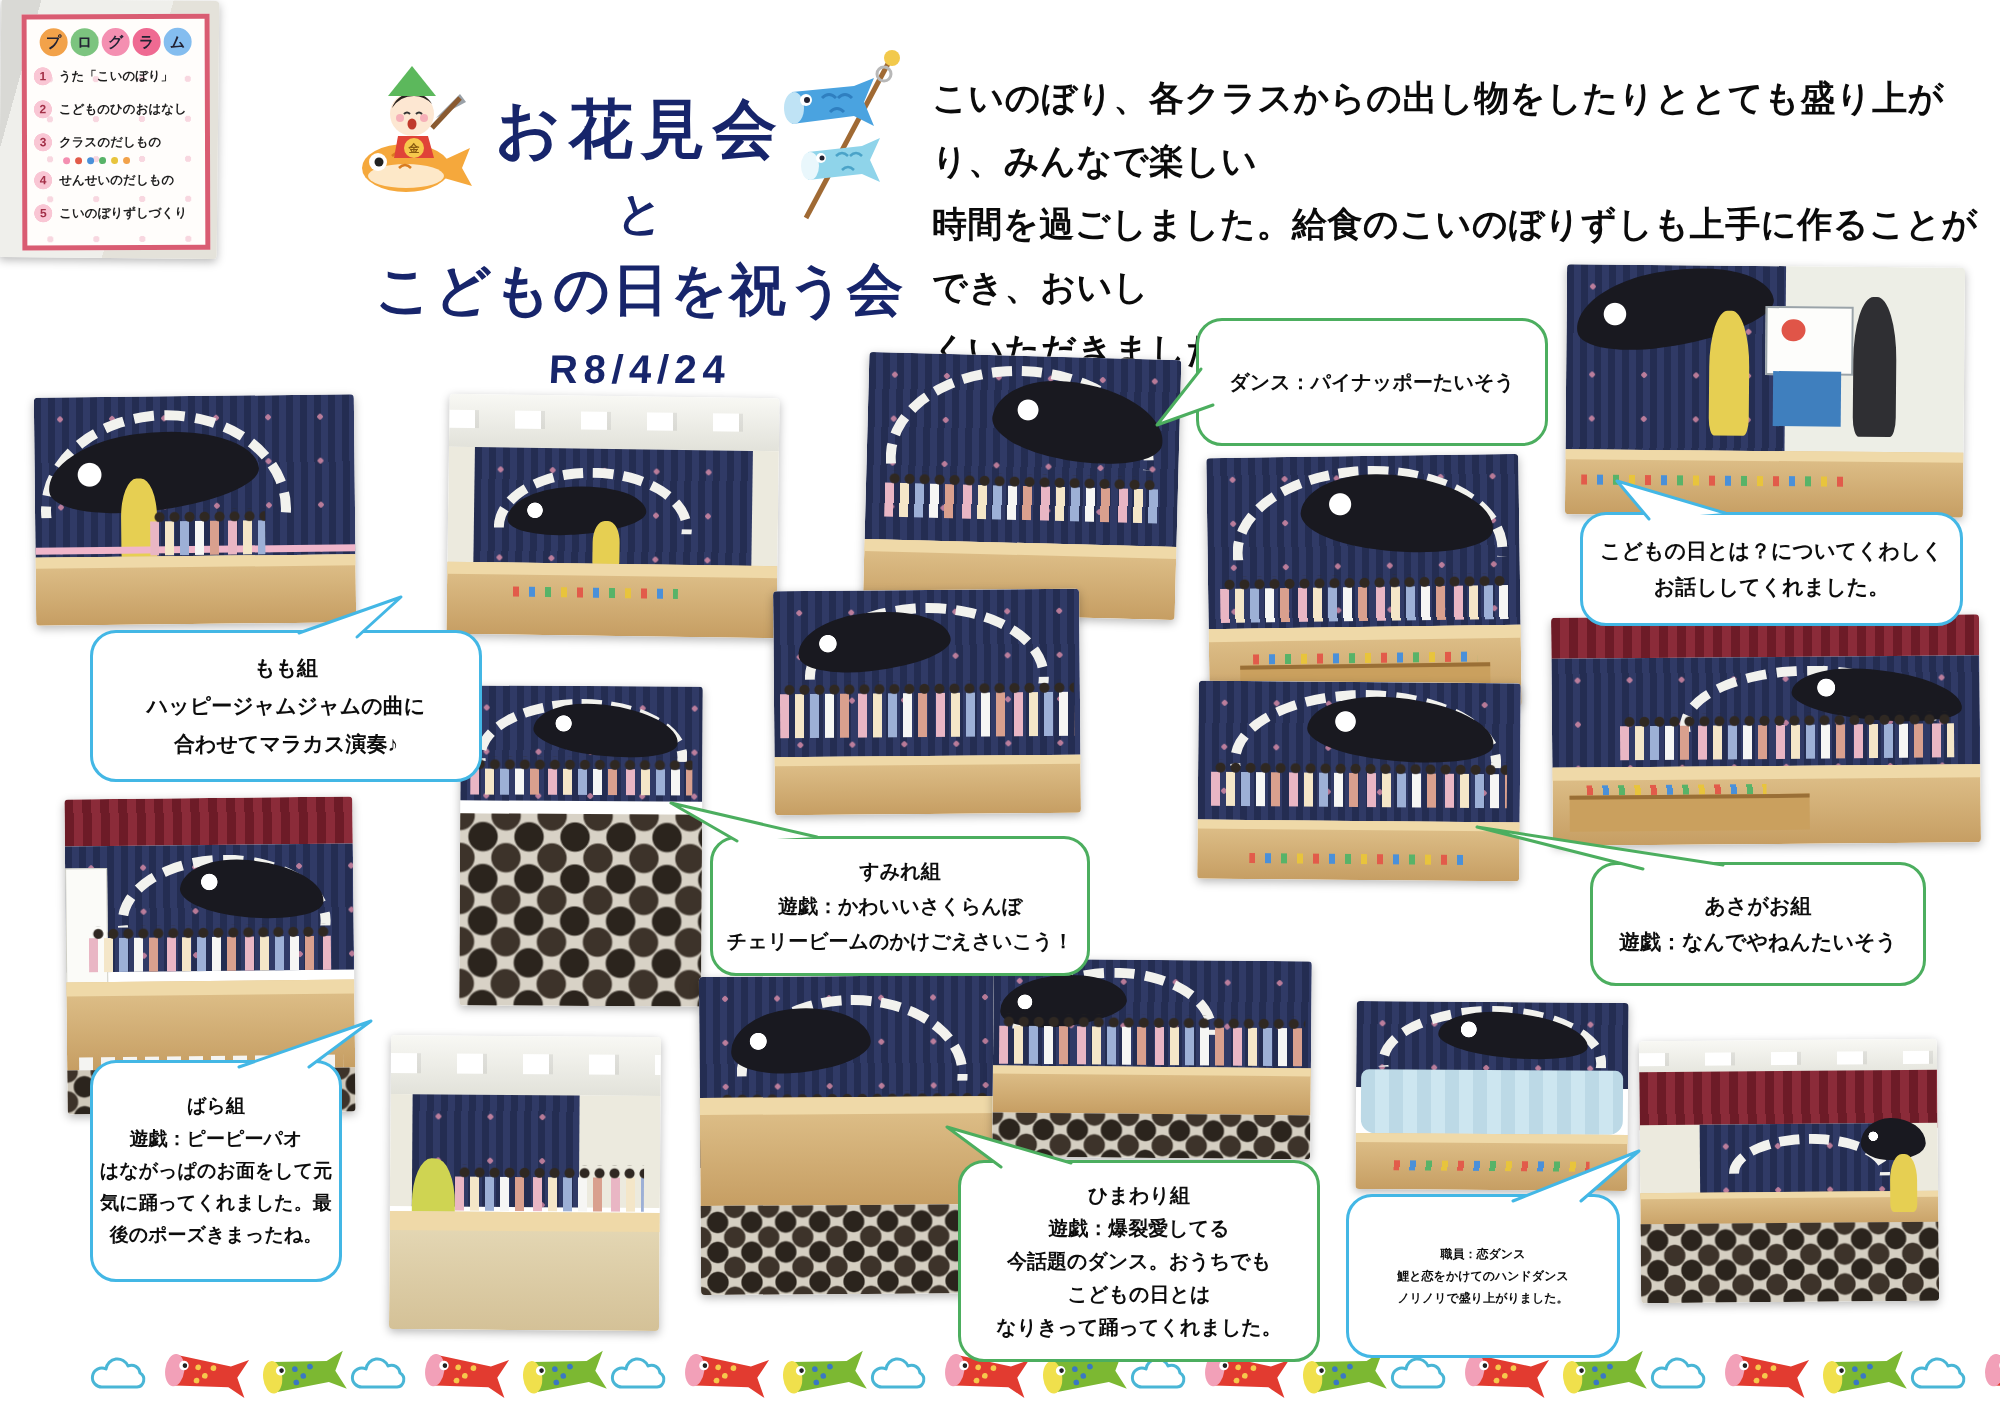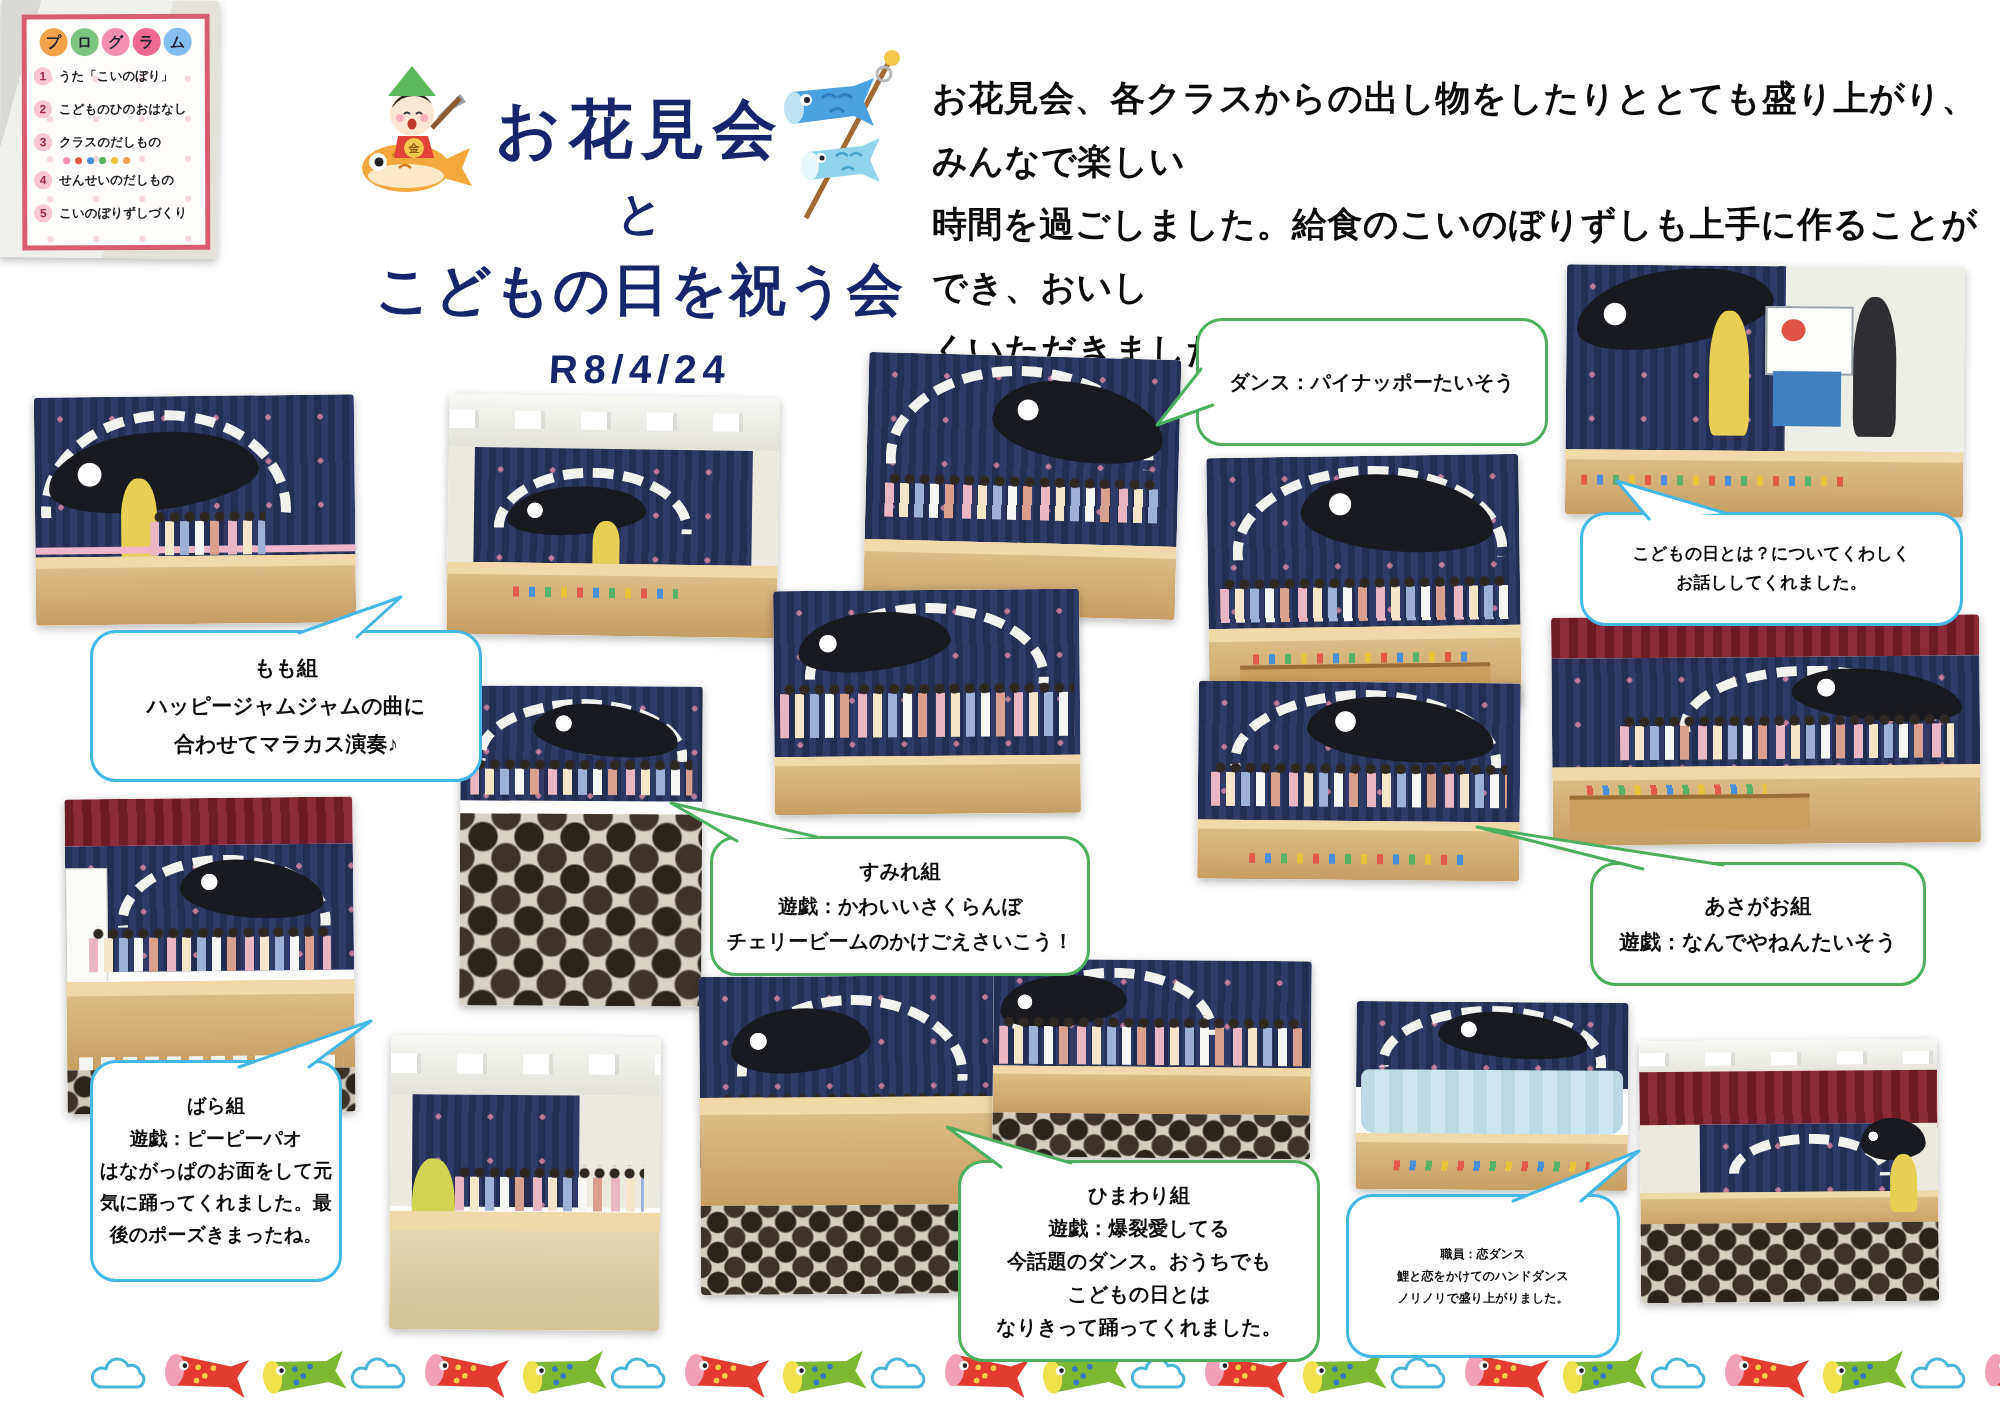--- a/index.html
+++ b/index.html
@@ -208,21 +208,21 @@
       <circle cx="29" cy="54" r="3" fill="#223"></circle>
     <path d="M44 52 q7 -7 14 0 M60 52 q7 -7 14 0 M52 66 q7 -7 14 0" stroke="#2f7fc0" stroke-width="3" fill="none"></path>
     <path d="M30 106 L84 100 L102 92 L92 114 L102 136 L84 128 L30 134 Z" fill="#8fd4ea"></path>
     <ellipse cx="32" cy="120" rx="9" ry="14" fill="#e9f7fc"></ellipse>
     <circle cx="43" cy="112" r="5" fill="#fff"></circle>
       <circle cx="44" cy="112" r="2.5" fill="#223"></circle>
     <path d="M58 110 q6 -6 12 0 M72 110 q6 -6 12 0 M64 124 q6 -6 12 0" stroke="#4aa3c8" stroke-width="2.5" fill="none"></path>
   </svg>
 
   <div class="abs intro">
-    <div>お花見会、各クラスからの出し物をしたりととても盛り上がり、みんなで楽しい</div>
+    <div>こいのぼり、各クラスからの出し物をしたりととても盛り上がり、みんなで楽しい</div>
     <div>時間を過ごしました。給食のこいのぼりずしも上手に作ることができ、おいし</div>
     <div>くいただきました。</div>
   </div>
 
   <div class="photo" style="left:35px;top:396px;width:320px;height:228px;transform:rotate(-.6deg)">
     <div class="l cur" style="inset:0 0 30% 0"></div>
     <div class="l arc" style="left:2%;right:20%;top:6%;height:78%"></div>
     <div class="l koi" style="left:4%;top:16%;width:66%;height:34%;transform:rotate(-6deg)"></div>
     <div class="l fig" style="left:27%;top:36%;width:11%;height:38%;background:#e6cf52"></div>
     <div class="l ribbon" style="left:0;right:0;top:66%;height:7px"></div>
@@ -368,21 +368,21 @@
     <div class="l heads" style="left:0;right:0;bottom:0;height:30%;background-color:#d5cfc2"></div>
   </div>
 
   <div class="bubble green" style="left:1196px;top:318px;width:334px;height:106px;font-size:20px;line-height:1.7">
     <svg class="tail green" style="left:-44px;top:40px" width="70" height="70" viewBox="0 0 70 70">
         <path d="M46 8 L2 64 L58 44"></path>
       </svg>
     <div>ダンス：パイナッポーたいそう</div>
   </div>
 
-  <div class="bubble blue" style="left:1580px;top:512px;width:365px;height:92px;font-size:17px;line-height:1.7">
+  <div class="bubble blue" style="left:1580px;top:512px;width:365px;height:92px;font-size:21px;line-height:1.7">
     <svg class="tail blue" style="left:30px;top:-38px" width="130" height="44" viewBox="0 0 130 44">
         <path d="M36 42 L4 4 L112 36"></path>
       </svg>
     <div>こどもの日とは？についてくわしく</div>
     <div>お話ししてくれました。</div>
   </div>
 
   <div class="bubble blue" style="left:90px;top:630px;width:374px;height:130px;font-size:21px;line-height:1.8">
     <svg class="tail blue" style="right:70px;top:-40px" width="130" height="46" viewBox="0 0 130 46">
         <path d="M20 40 L122 4 L78 44"></path>

